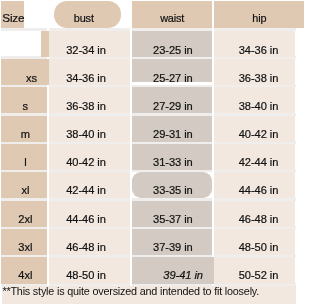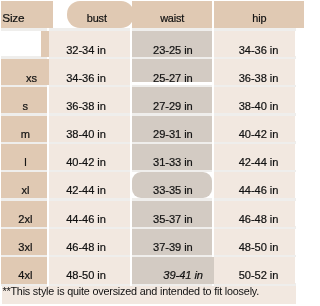--- a/index.html
+++ b/index.html
@@ -70,24 +70,24 @@
     <div style="position: absolute; left: -0.5px; width: 294.5px; height: 2.6px; background: rgb(239, 238, 236); top: 111.42px;"></div>
     <div style="position: absolute; left: -0.5px; width: 294.5px; height: 2.6px; background: rgb(239, 238, 236); top: 139.76px;"></div>
     <div style="position: absolute; left: -0.5px; width: 294.5px; height: 2.6px; background: rgb(239, 238, 236); top: 168.1px;"></div>
     <div style="position: absolute; left: -0.5px; width: 294.5px; height: 2.6px; background: rgb(239, 238, 236); top: 196.44px;"></div>
     <div style="position: absolute; left: -0.5px; width: 294.5px; height: 2.6px; background: rgb(239, 238, 236); top: 224.78px;"></div>
     <div style="position: absolute; left: -0.5px; width: 294.5px; height: 2.6px; background: rgb(239, 238, 236); top: 253.12px;"></div>
     <div style="position: absolute; left: -0.5px; width: 294.5px; height: 2.6px; background: rgb(239, 238, 236); top: 281.46px;"></div>
     <div style="position: absolute; top: -0.5px; height: 284.6px; background: rgb(255, 255, 255); left: 45.5px; width: 2px;"></div>
     <div style="position: absolute; top: -0.5px; height: 284.6px; background: rgb(255, 255, 255); left: 128.5px; width: 2px;"></div>
     <div style="position: absolute; top: -0.5px; height: 284.6px; background: rgb(255, 255, 255); left: 210.5px; width: 2px;"></div>
-    <div class="cell hcell hsize" style="left: -0.5px; top: -0.5px; width: 52px; height: 27px;">
+    <div class="cell hcell hsize" style="left: -0.5px; top: -0.5px; width: 23px; height: 27px;">
       <span style="top: 16.95px; left: 0px;">Size</span>
     </div>
-    <div class="cell hcell" style="left: 65px; top: -0.5px; width: 67px; height: 27px; border-radius: 13px;">
+    <div class="cell hcell" style="left: 52px; top: -0.5px; width: 67px; height: 27px; border-radius: 13px;">
       <span style="top: 16.65px; left: -3.2px;">bust</span>
     </div>
     <div class="cell hcell" style="left: 130px; top: -0.5px; width: 80.5px; height: 27px;">
       <span style="top: 16.65px; left: 0.4px;">waist</span>
     </div>
     <div class="cell hcell" style="left: 212px; top: -0.5px; width: 90px; height: 27px;">
       <span style="top: 16.65px; left: 0.8px;">hip</span>
     </div>
     <div class="cell bodycell c1" style="left: -0.5px; top: 29px; width: 45.5px; height: 26.3px; margin-left: 40px;">
       <span style="top: 19.9px; left: 1.6px;">2xs</span>

